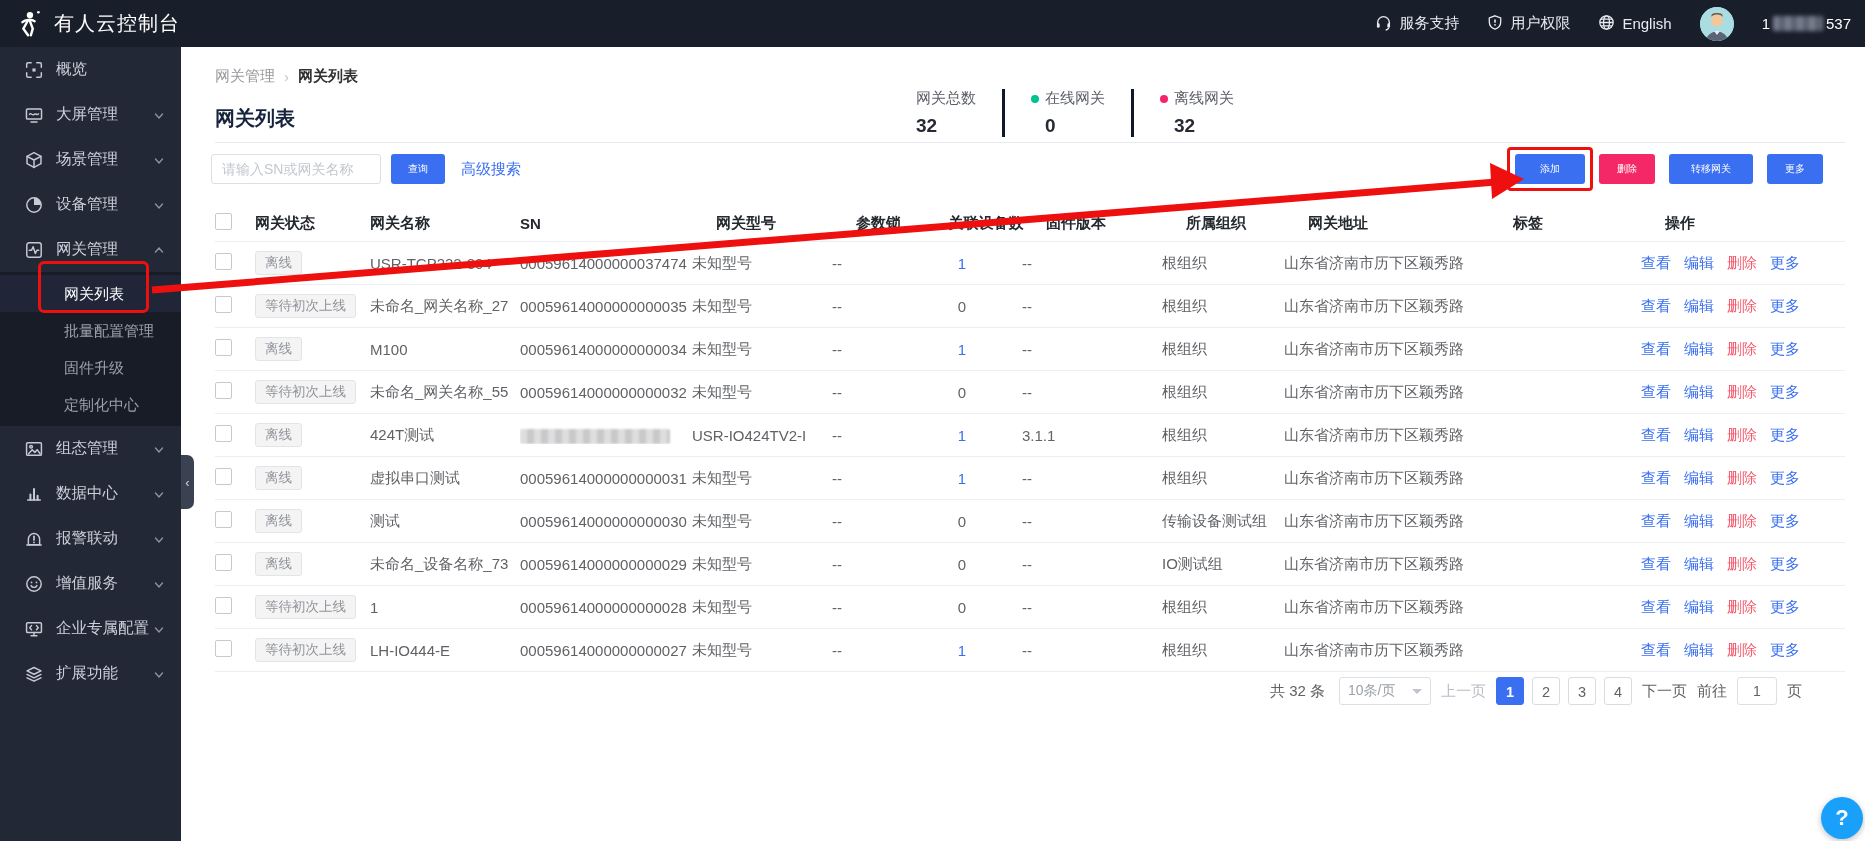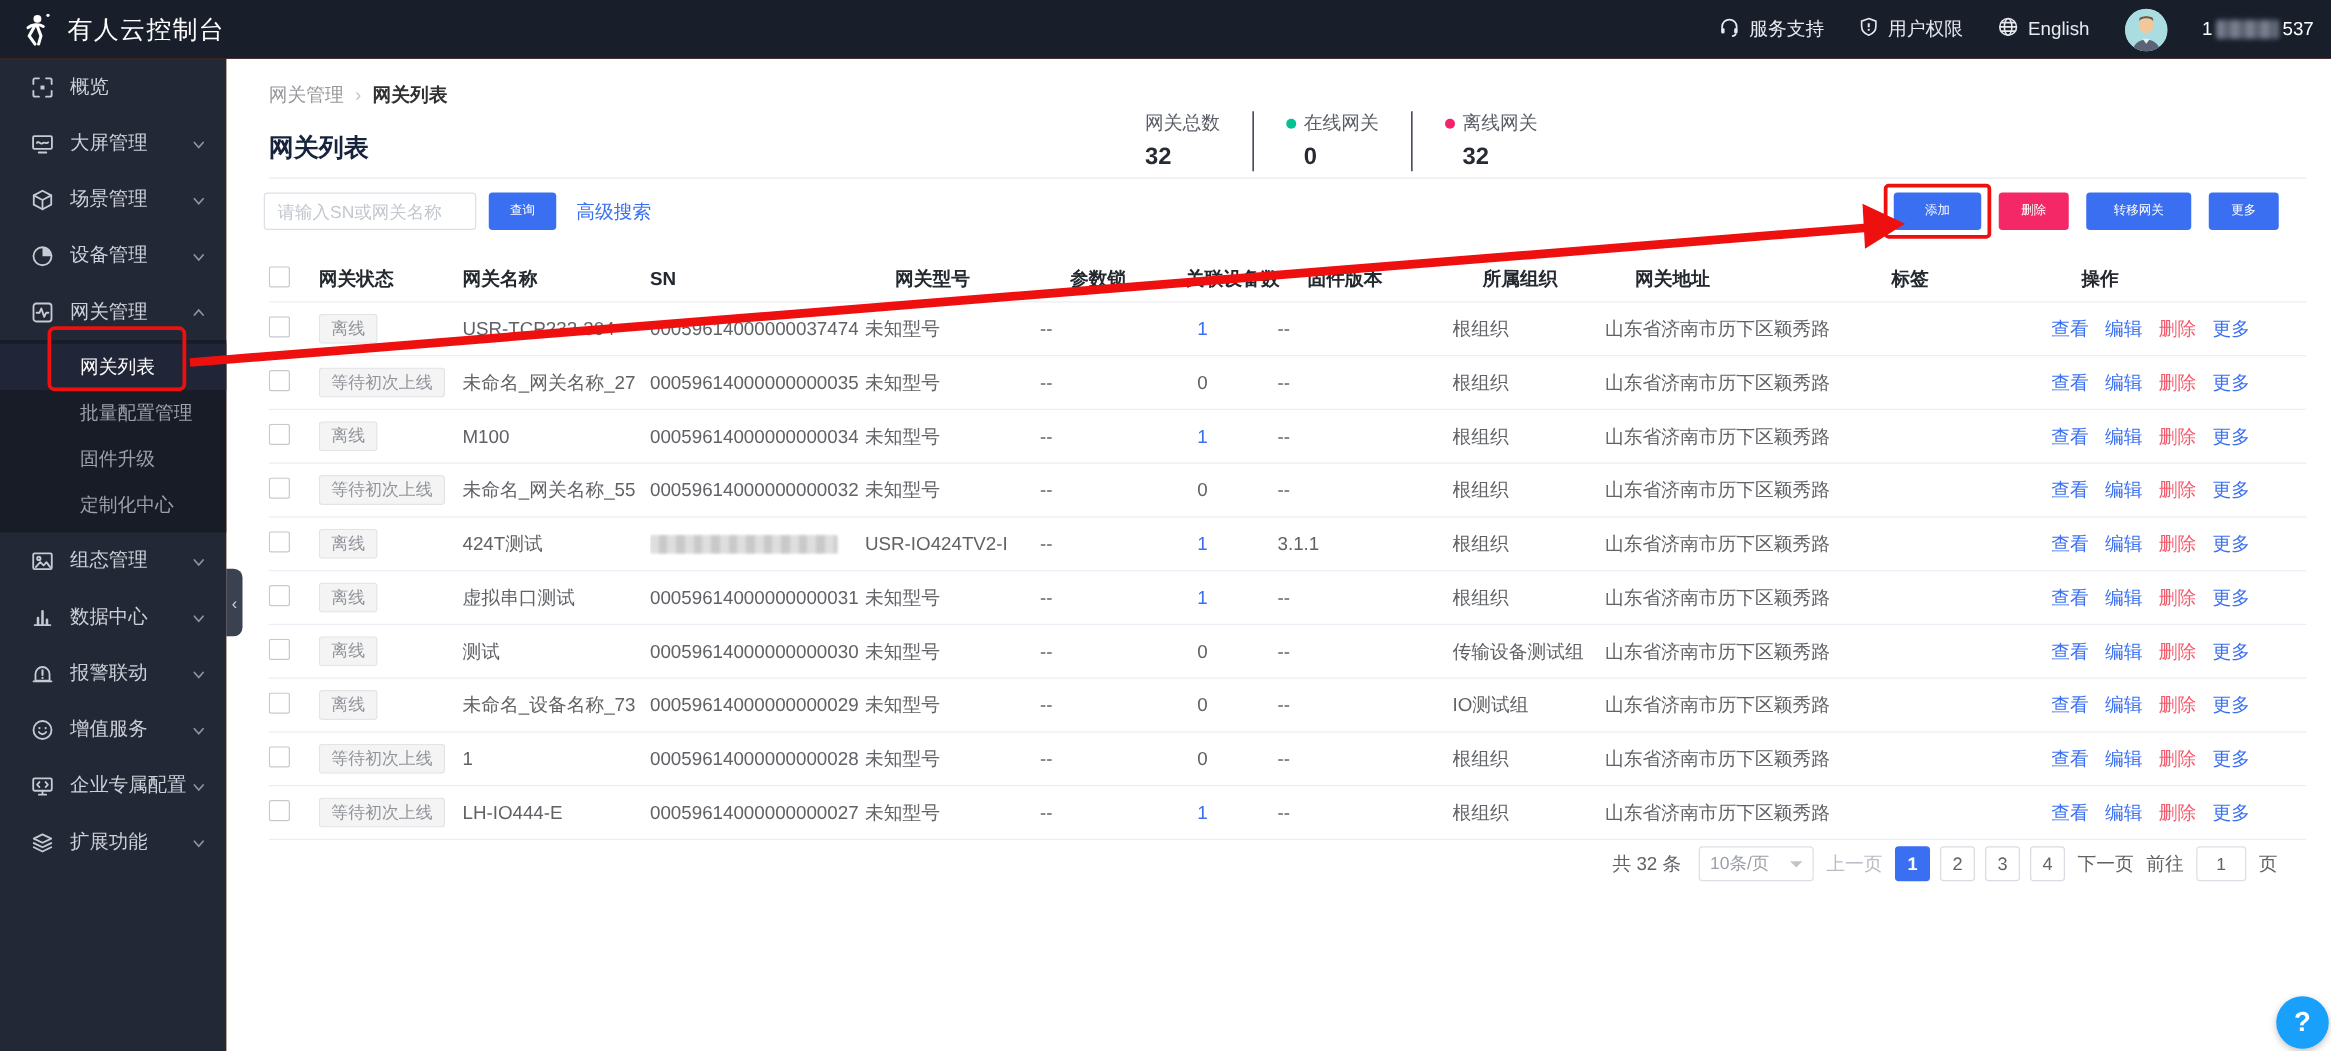--- a/index.html
+++ b/index.html
@@ -1,16 +1,16 @@
 <!DOCTYPE html>
 <html><head>
 <meta charset="utf-8">
 <style>
   html,body{margin:0;padding:0;background:#e9ebee;}
-  .page{position:relative;width:1865px;height:841px;background:#c2410c;overflow:hidden;
+  .page{position:relative;width:1865px;height:841px;background:#000000;overflow:hidden;
         font-family:"Liberation Sans","DejaVu Sans",sans-serif;-webkit-font-smoothing:antialiased;}
   
   .topbar{position:absolute;top:0;left:0;right:0;height:47px;background:#191e2b;display:flex;align-items:center;z-index:20;color:#e8eaf0;}
   .logo-wrap{display:flex;align-items:center;width:181px;padding-left:14px;box-sizing:border-box;flex:0 0 auto;}
   .logo-ic{width:30px;height:30px;flex:0 0 auto;}
   .logo-title{margin-left:10px;font-size:20px;color:#ffffff;letter-spacing:1px;white-space:nowrap;}
   .top-tabs{display:flex;height:47px;margin-left:6px;}
   .tab{height:47px;line-height:47px;padding:0 23px;font-size:15px;color:#dfe2e8;cursor:pointer;white-space:nowrap;}
   .tab.active{background:#2a3147;color:#5f8af8;}
   .top-right{margin-left:auto;display:flex;align-items:center;gap:28px;padding-right:14px;font-size:15px;}
@@ -30,21 +30,21 @@
   .sub-item{height:37px;line-height:37px;padding-left:64px;font-size:15px;color:#9ba1ad;cursor:pointer;}
   .sub-item.active{background:#202637;color:#ffffff;}
   .collapse-tab{position:absolute;left:181px;top:455px;width:13px;height:54px;background:#3a4150;border-radius:0 7px 7px 0;
                 color:#cfd3db;display:flex;align-items:center;justify-content:center;font-size:13px;z-index:15;cursor:pointer;}
   
   .main{position:absolute;top:47px;left:181px;right:0;bottom:0;background:#fff;}
   .breadcrumb{position:absolute;top:20px;left:34px;font-size:15px;color:#97989c;display:flex;gap:9px;align-items:center;}
   .bc-cur{color:#303133;font-weight:600;}
   .page-title{position:absolute;top:58px;left:34px;font-size:20px;font-weight:700;color:#17233d;}
   .stats{position:absolute;top:42px;left:735px;display:flex;}
-  .stat{padding:0 26px;border-left:1px solid #0f172a;}
+  .stat{padding:0 26px;border-left:3px solid #0f172a;}
   .stat:first-child{border-left:none;padding-left:0;}
   .stat-label{font-size:15px;color:#5a5e66;display:flex;align-items:center;gap:6px;white-space:nowrap;}
   .dot{width:8px;height:8px;border-radius:50%;display:inline-block;}
   .stat-num{font-size:19px;font-weight:700;color:#262a33;margin-top:7px;}
   .stat.dotted .stat-num{padding-left:14px;}
   .hdivider{position:absolute;top:95px;left:34px;right:20px;border-top:1px solid #e8eaf0;}
   
   .toolbar{position:absolute;top:106px;left:30px;right:20px;height:32px;display:flex;align-items:center;}
   .search-input{width:148px;height:28px;border:1px solid #dcdfe6;border-radius:3px;padding:0 10px;font-size:14px;color:#606266;outline:none;
                 font-family:"Liberation Sans","DejaVu Sans",sans-serif;}
@@ -66,21 +66,21 @@
   .t-cell{flex:0 0 auto;box-sizing:border-box;padding-right:8px;white-space:nowrap;overflow:hidden;}
   .t-cell.center{text-align:center;}
   .checkbox{display:inline-block;width:15px;height:15px;border:1px solid #c6cacf;border-radius:2px;background:#fff;cursor:pointer;}
   .badge{display:inline-block;padding:4px 9px;background:#f4f4f5;border:1px solid #e4e4e7;border-radius:3px;color:#909399;font-size:13.5px;line-height:1;}
   .num-link{color:#3A6FF2;cursor:pointer;}
   .sn-mask{width:150px;height:15px;border-radius:2px;display:inline-block;vertical-align:middle;
            background:repeating-linear-gradient(90deg,#dedede 0 7px,#c9c9cc 7px 14px);filter:blur(1.2px);}
   .ops span{margin-right:13px;color:#3A6FF2;font-size:15px;cursor:pointer;}
   .ops span.danger{color:#F45A6D;}
   
-  .pagination{position:absolute;top:630px;right:43px;display:flex;align-items:center;gap:10px;font-size:15px;color:#606266;}
+  .pagination{position:absolute;top:630px;right:63px;display:flex;align-items:center;gap:10px;font-size:15px;color:#606266;}
   .pg-total{margin-right:4px;}
   .pg-select{width:92px;height:28px;border:1px solid #dcdfe6;border-radius:3px;display:flex;align-items:center;justify-content:space-between;
              padding:0 8px;color:#9ba0a8;font-size:14px;cursor:pointer;box-sizing:border-box;}
   .caret{width:0;height:0;border-left:5px solid transparent;border-right:5px solid transparent;border-top:5px solid #c0c4cc;}
   .pg-prev{color:#b8bcc4;cursor:default;}
   .pg-next{color:#606266;cursor:pointer;}
   .pg-num{min-width:28px;height:28px;line-height:28px;text-align:center;border:1px solid #d9dce3;border-radius:3px;background:#fff;
           color:#606266;font-size:14.5px;padding:0 3px;box-sizing:border-box;cursor:pointer;}
   .pg-num.active{background:#3A6FF2;border-color:#3A6FF2;color:#fff;font-weight:700;}
   .goto-input{width:40px;height:28px;border:1px solid #dcdfe6;border-radius:3px;text-align:center;font-size:14px;color:#606266;outline:none;

